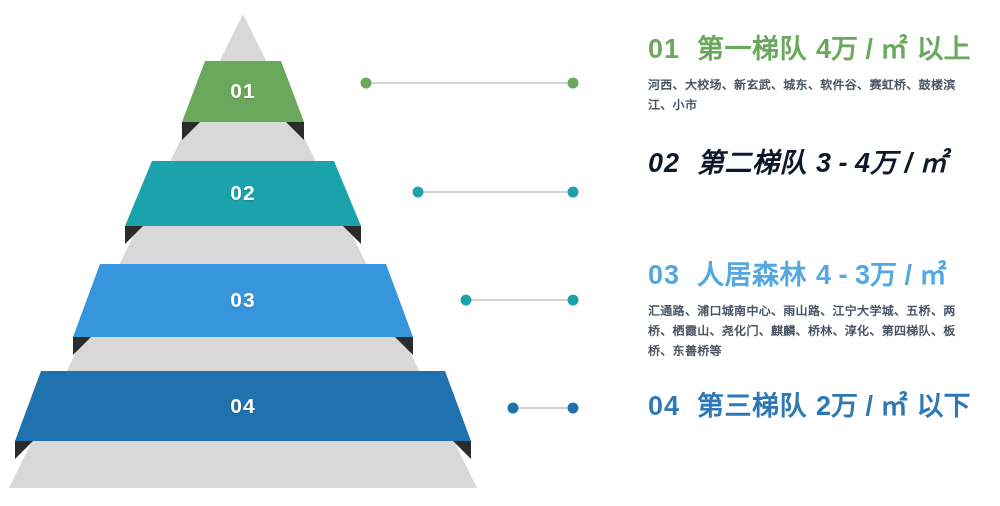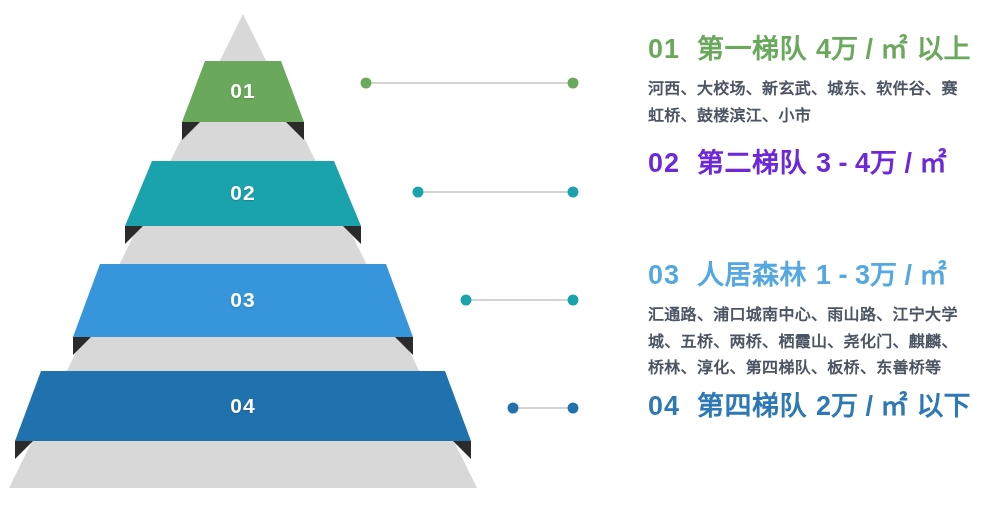--- a/index.html
+++ b/index.html
@@ -38,21 +38,21 @@
     font-weight:bold;
     line-height:1.2;
     white-space:nowrap;
     margin:0 0 0 0;
   }
   .info-title .idx{letter-spacing:1px;margin-right:17px;}
   .info-title .ttl{letter-spacing:.5px;}
   .info-title .price{margin-left:9px;letter-spacing:0px;}
   .info-body{
     margin-top:11px;
-    font-size:16px;
+    font-size:12px;
     line-height:1.65;
     color:#4b5563;
     letter-spacing:.3px;
     width:318px;
     font-weight:bold;
   }
 </style>
 </head>
 <body style="background: rgb(255, 255, 255);">
 
@@ -103,32 +103,32 @@
   <div id="info-col">
 
     <div class="info-block" style="top:33px;">
       <div class="info-title" id="title-1" style="color: rgb(106, 168, 92);">
         <span class="idx">01</span><span class="ttl">第一梯队</span><span class="price">4万 / ㎡</span><span class="price">以上</span>
       </div>
       <div class="info-body">河西、大校场、新玄武、城东、软件谷、赛虹桥、鼓楼滨江、小市</div>
     </div>
 
     <div class="info-block" style="top:147px;">
-      <div class="info-title" id="title-2" style="color: #6d28d9;">
+      <div class="info-title" id="title-2" style="color: #0f172a; font-style: italic;">
         <span class="idx">02</span><span class="ttl">第二梯队</span><span class="price">3 - 4万 / ㎡</span><span class="price"></span>
       </div>
     </div>
 
     <div class="info-block" style="top:259px;">
       <div class="info-title" id="title-3" style="color: rgb(83, 168, 226);">
-        <span class="idx">03</span><span class="ttl">人居森林</span><span class="price">1 - 3万 / ㎡</span><span class="price"></span>
+        <span class="idx">03</span><span class="ttl">人居森林</span><span class="price">4 - 3万 / ㎡</span><span class="price"></span>
       </div>
       <div class="info-body">汇通路、浦口城南中心、雨山路、江宁大学城、五桥、两桥、栖霞山、尧化门、麒麟、桥林、淳化、第四梯队、板桥、东善桥等</div>
     </div>
 
     <div class="info-block" style="top:390px;">
       <div class="info-title" id="title-4" style="color: rgb(46, 121, 181);">
-        <span class="idx">04</span><span class="ttl">第四梯队</span><span class="price">2万 / ㎡</span><span class="price">以下</span>
+        <span class="idx">04</span><span class="ttl">第三梯队</span><span class="price">2万 / ㎡</span><span class="price">以下</span>
       </div>
     </div>
 
   </div>
 </div>
 
 </body></html>

